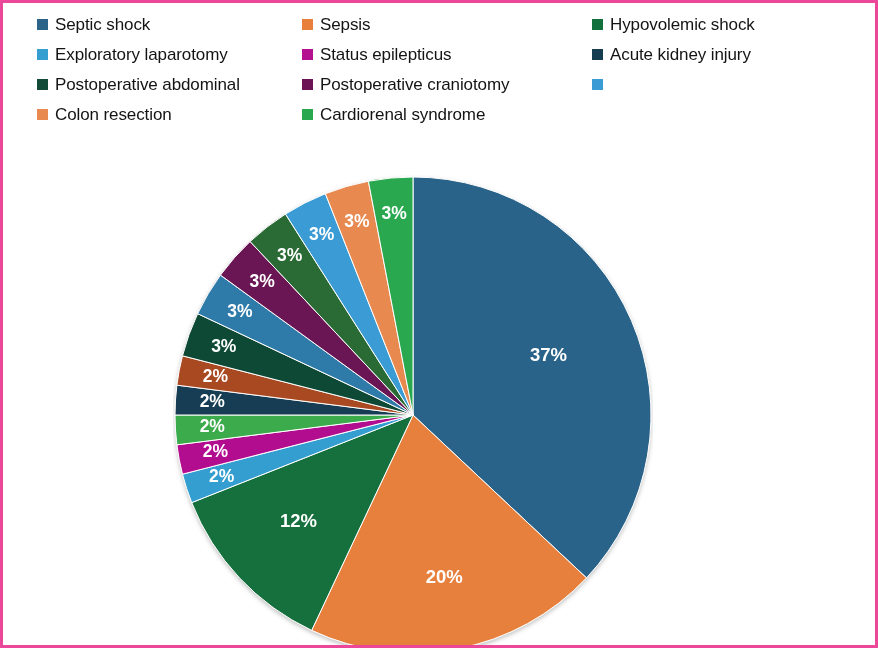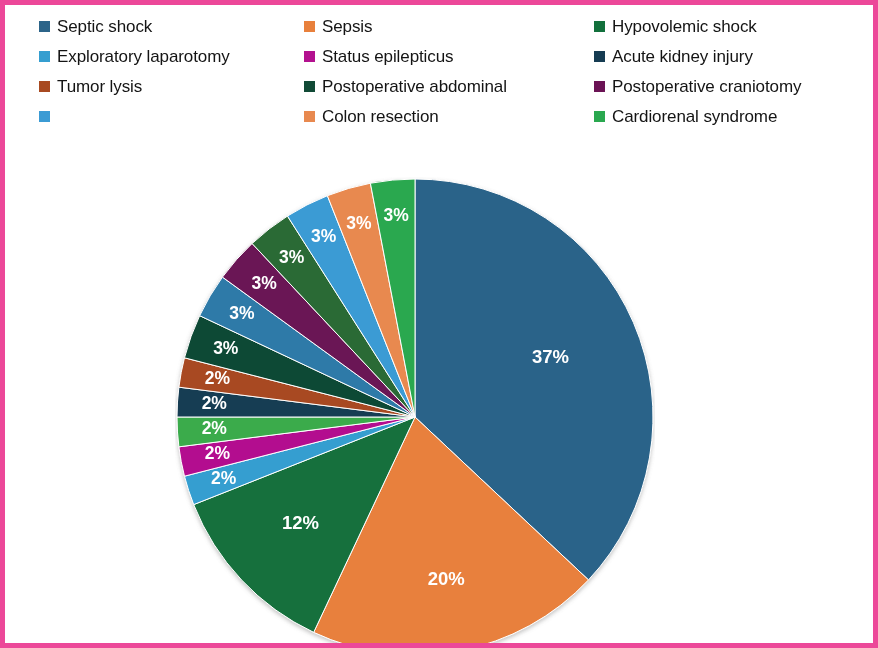--- a/index.html
+++ b/index.html
@@ -10,21 +10,21 @@
   }
   body {
     width: 878px; height: 648px;
     font-family: "Liberation Sans", sans-serif;
     overflow: hidden;
   }
   #figure {
     position: relative;
     width: 878px; height: 648px;
     background: #ffffff;
-    border: 5px solid #ec4899;
+    border: 3px solid #ec4899;
     overflow: hidden;
   }
 
   
   #legend {
     position: absolute;
     left: 34px; top: 6px;
     width: 812px;
     display: grid;
     grid-template-columns: 265px 290px 257px;
@@ -99,24 +99,20 @@
     </div>
     <div class="legend-item r2c2">
       <span class="legend-swatch" style="background: rgb(179, 17, 143);"></span>
       <span class="legend-label">Status epilepticus</span>
     </div>
 
     <div class="legend-item r3c1">
       <span class="legend-swatch" style="background: rgb(22, 60, 82);"></span>
       <span class="legend-label">Acute kidney injury</span>
     </div>
-    <div class="legend-item r3c2">
-      <span class="legend-swatch" style="background: rgb(168, 74, 33);"></span>
-      <span class="legend-label">Tumor lysis</span>
-    </div>
     <div class="legend-item r3c3">
       <span class="legend-swatch" style="background: rgb(17, 74, 54);"></span>
       <span class="legend-label">Postoperative abdominal</span>
     </div>
 
     <div class="legend-item r4c2">
       <span class="legend-swatch" style="background: rgb(107, 19, 85);"></span>
       <span class="legend-label">Postoperative craniotomy</span>
     </div>
 

